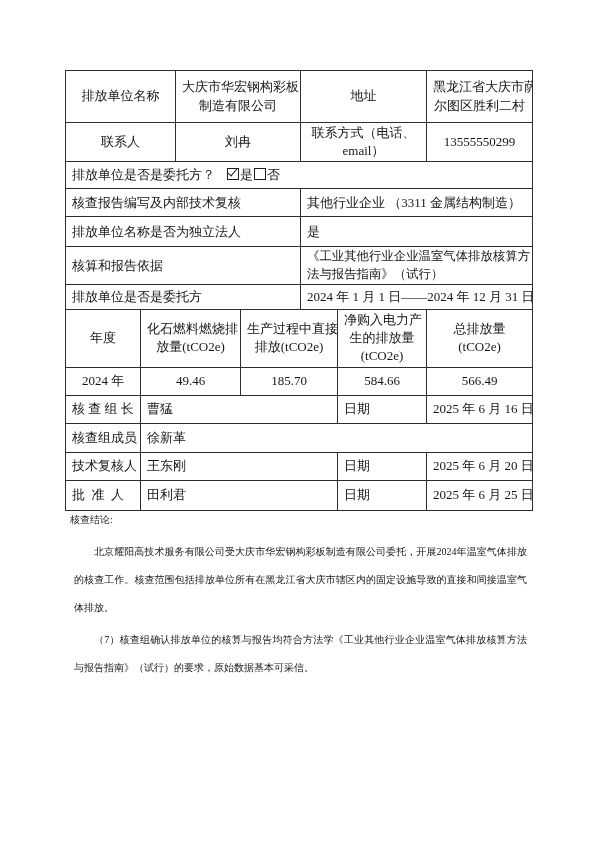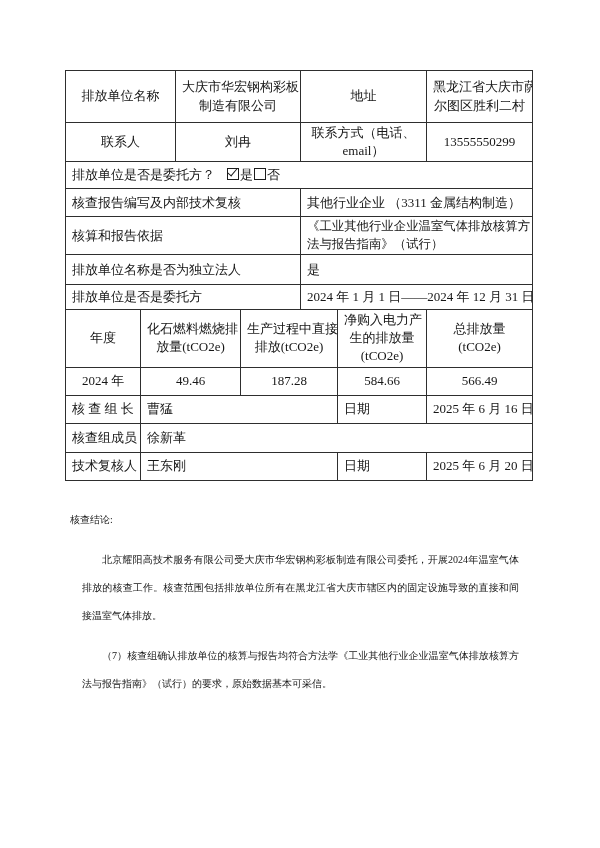--- a/index.html
+++ b/index.html
@@ -53,21 +53,21 @@
   .cb-first { margin-left:12px; }
   
   .conclusion {
     position:absolute;
     left:70px; width:461px; top:506px;
     font-size:10px;
     line-height:28px;
     text-align:justify;
   }
   .conclusion .title { text-indent:0; }
-  .conclusion p { margin:12px; text-indent:2em; }
+  .conclusion p { margin:4px; text-indent:2em; }
 </style>
 </head>
 <body>
 
 <div class="page">
 
   <table class="main">
     <colgroup>
       <col style="width:75px">
         <col style="width:35px">
@@ -100,29 +100,29 @@
       <td colspan="7">
         <span>排放单位是否是委托方？</span><span class="checkbox checked cb-first"></span><span>是</span><span class="checkbox"></span><span>否</span>
       </td>
     </tr>
 
     <tr style="height:28px">
       <td colspan="4">核查报告编写及内部技术复核</td>
       <td colspan="3" class="pre">其他行业企业 （3311 金属结构制造）</td>
     </tr>
 
+    <tr style="height:30px">
+      <td colspan="4">排放单位名称是否为独立法人</td>
+      <td colspan="3">是</td>
+    </tr>
+
     <tr style="height:35px">
       <td colspan="4">核算和报告依据</td>
       <td colspan="3" class="pre small">《工业其他行业企业温室气体排放核算方
 法与报告指南》（试行）</td>
-    </tr>
-
-    <tr style="height:30px">
-      <td colspan="4">排放单位名称是否为独立法人</td>
-      <td colspan="3">是</td>
     </tr>
 
     <tr style="height:25px">
       <td colspan="4">排放单位是否是委托方</td>
       <td colspan="3" class="pre">2024 年 1 月 1 日——2024 年 12 月 31 日</td>
     </tr>
 
     <tr style="height:49px">
       <td class="c">年度</td>
       <td colspan="2" class="c pre">化石燃料燃烧排
@@ -132,21 +132,21 @@
       <td class="c pre">净购入电力产
 生的排放量
 (tCO2e)</td>
       <td class="c pre">总排放量
 (tCO2e)</td>
     </tr>
 
     <tr style="height:28px">
       <td class="c">2024 年</td>
       <td colspan="2" class="c">49.46</td>
-      <td colspan="2" class="c">187.28</td>
+      <td colspan="2" class="c">185.70</td>
       <td class="c">584.66</td>
       <td class="c">566.49</td>
     </tr>
 
     <tr style="height:28px">
       <td class="role">核 查 组 长</td>
       <td colspan="4">曹猛</td>
       <td>日期</td>
       <td class="pre">2025 年 6 月 16 日</td>
     </tr>
@@ -156,20 +156,26 @@
       <td colspan="6">徐新革</td>
     </tr>
 
     <tr style="height:28px">
       <td class="role">技术复核人</td>
       <td colspan="4">王东刚</td>
       <td>日期</td>
       <td class="pre">2025 年 6 月 20 日</td>
     </tr>
 
+    <tr style="height:30px">
+      <td class="role">批  准  人</td>
+      <td colspan="4">田利君</td>
+      <td>日期</td>
+      <td class="pre">2025 年 6 月 25 日</td>
+    </tr>
   </tbody>
     </table>
 
   <div class="conclusion">
     <div class="title">核查结论:</div>
     <p>北京耀阳高技术服务有限公司受大庆市华宏钢构彩板制造有限公司委托，开展2024年温室气体排放的核查工作。核查范围包括排放单位所有在黑龙江省大庆市辖区内的固定设施导致的直接和间接温室气体排放。</p>
     <p>（7）核查组确认排放单位的核算与报告均符合方法学《工业其他行业企业温室气体排放核算方法与报告指南》（试行）的要求，原始数据基本可采信。</p>
   </div>
 
 </div>

